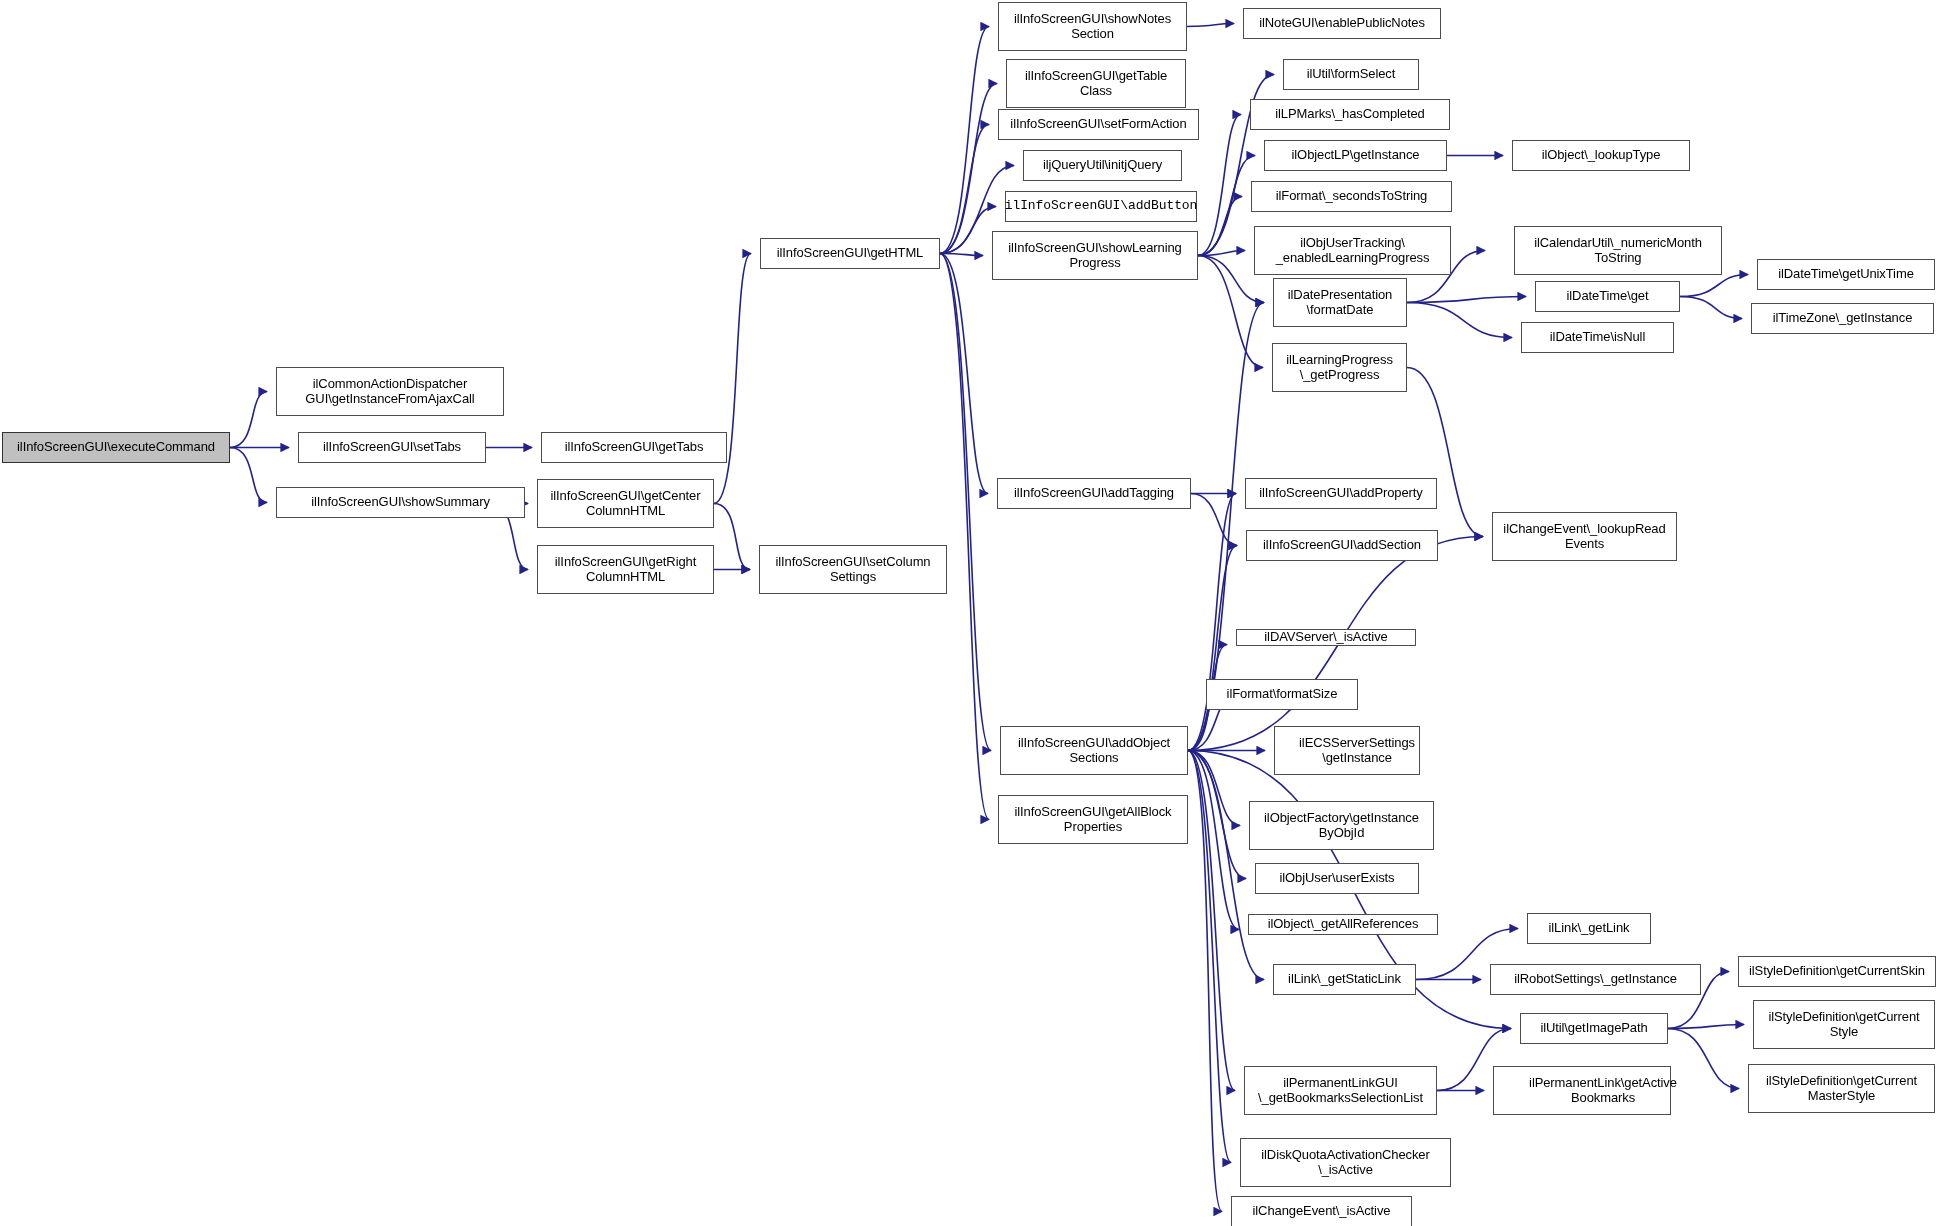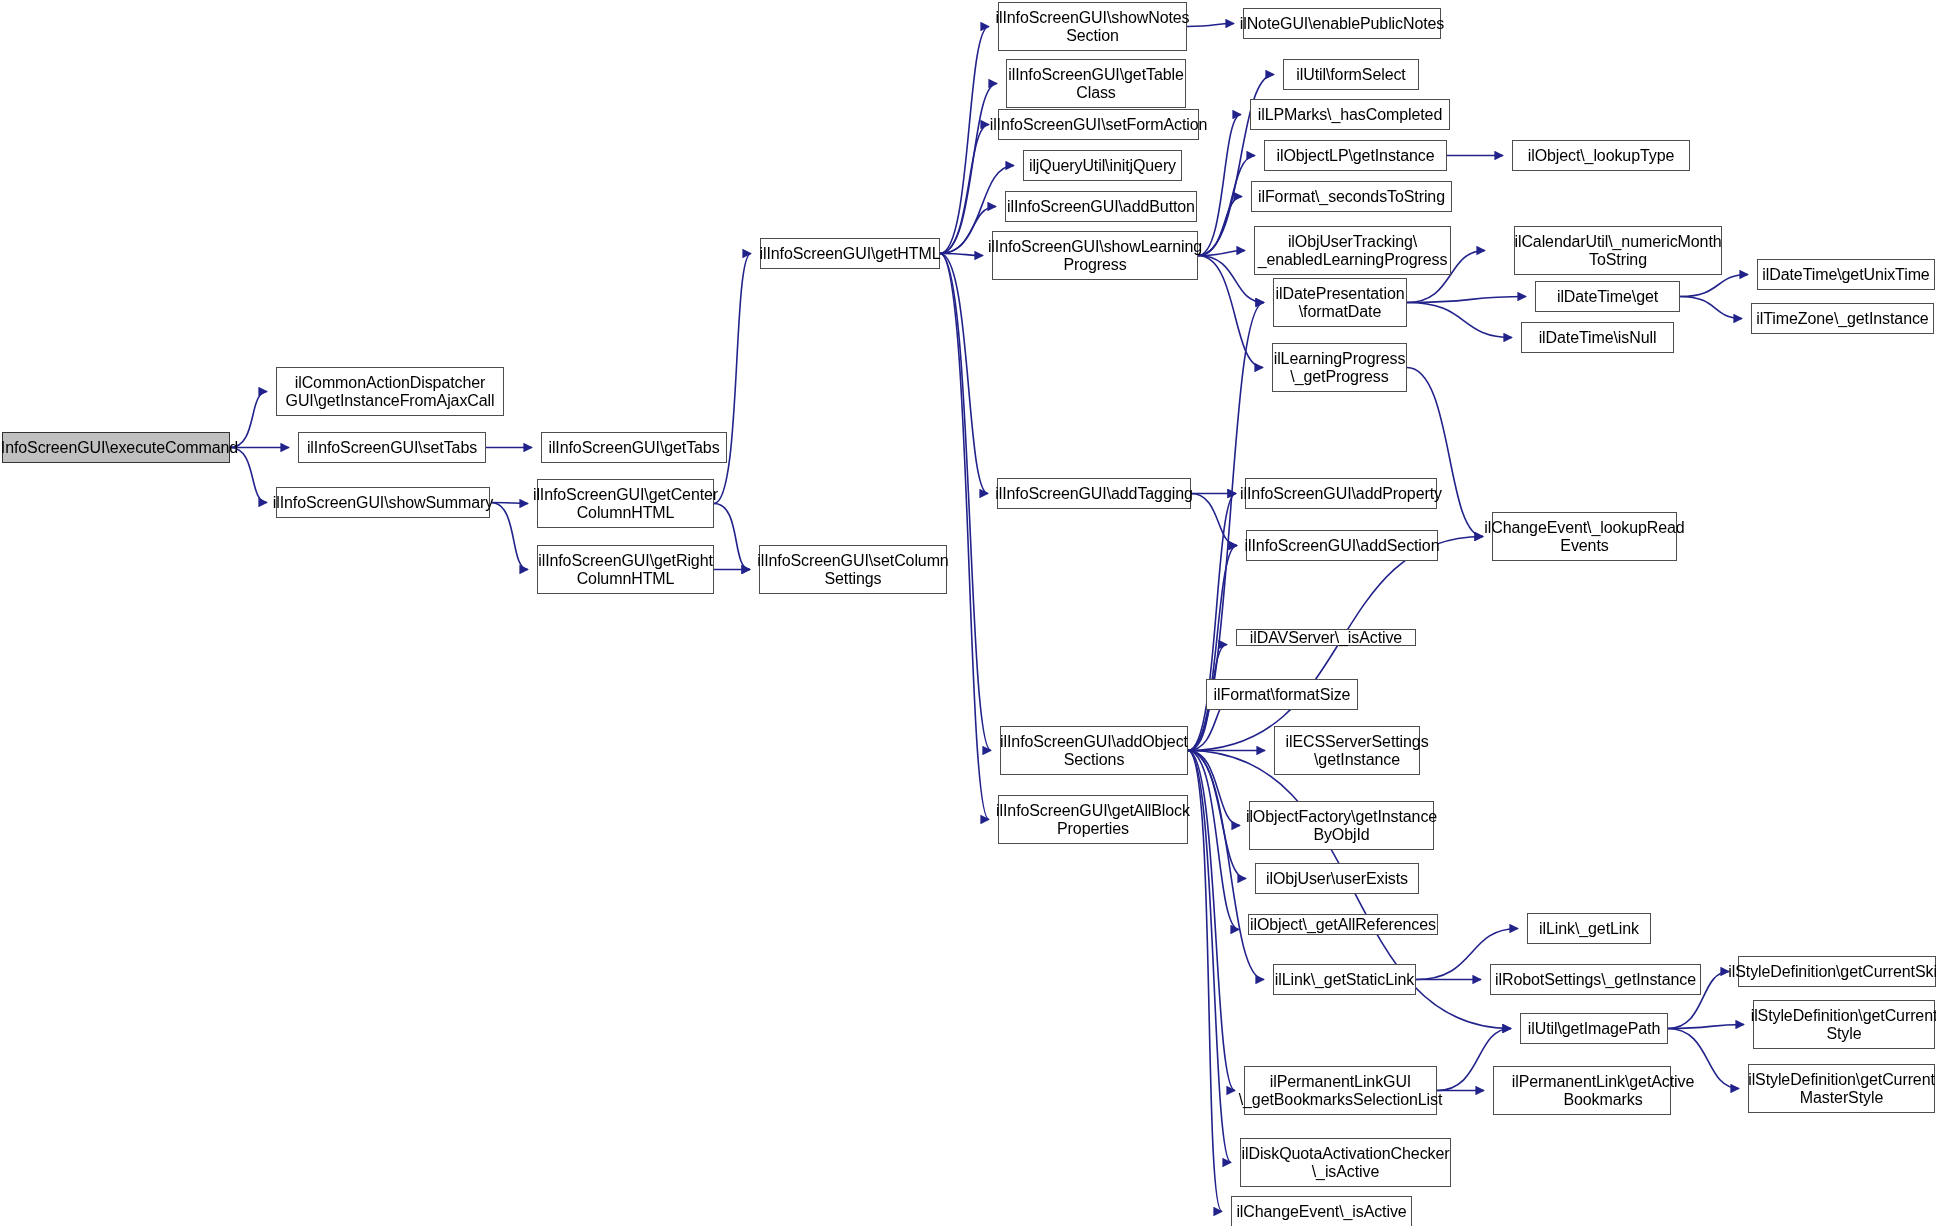--- a/index.html
+++ b/index.html
@@ -24,21 +24,21 @@
   .node {
     position: absolute;
     box-sizing: border-box;
     border: 1.6px solid #4d4d4d;
     background: #ffffff;
     color: #000000;
     display: flex;
     align-items: center;
     justify-content: center;
     text-align: center;
-    font-size: 16px;
+    font-size: 13px;
     line-height: 1.12;
     letter-spacing: -0.1px;
     white-space: pre-line;
     padding: 0 4px;
     z-index: 2;
   }
   .node.root {
     background: #c0c0c0;
     border-color: #333333;
   }
@@ -112,40 +112,40 @@
         <path d="M 1668 1028.5 C 1714.75 1028.5, 1706.25 1024.5, 1744 1024.5" marker-end="url(#arrow)"></path>
         <path d="M 1668 1028.5 C 1712 1028.5, 1704 1088.5, 1739 1088.5" marker-end="url(#arrow)"></path>
       </g>
   </svg>
   <div id="node-layer">
       <div class="node root" style="left: 2px; top: 432px; width: 228px; height: 31px;">ilInfoScreenGUI\executeCommand</div>
       <div class="node" style="left: 276px; top: 367px; width: 228px; height: 49px;">ilCommonActionDispatcher
 GUI\getInstanceFromAjaxCall</div>
       <div class="node" style="left: 298px; top: 432px; width: 188px; height: 31px;">ilInfoScreenGUI\setTabs</div>
       <div class="node" style="left: 541px; top: 432px; width: 186px; height: 31px;">ilInfoScreenGUI\getTabs</div>
-      <div class="node" style="left: 276px; top: 487px; width: 214px; height: 31px;">ilInfoScreenGUI\showSummary</div>
+      <div class="node" style="left: 276px; top: 487px; width: 249px; height: 31px;">ilInfoScreenGUI\showSummary</div>
       <div class="node" style="left: 537px; top: 479px; width: 177px; height: 49px;">ilInfoScreenGUI\getCenter
 ColumnHTML</div>
       <div class="node" style="left: 537px; top: 545px; width: 177px; height: 49px;">ilInfoScreenGUI\getRight
 ColumnHTML</div>
       <div class="node" style="left: 759px; top: 545px; width: 188px; height: 49px;">ilInfoScreenGUI\setColumn
 Settings</div>
       <div class="node" style="left: 760px; top: 238px; width: 180px; height: 31px;">ilInfoScreenGUI\getHTML</div>
       <div class="node" style="left: 998px; top: 2px; width: 189px; height: 49px;">ilInfoScreenGUI\showNotes
 Section</div>
       <div class="node" style="left: 1243px; top: 8px; width: 198px; height: 31px;">ilNoteGUI\enablePublicNotes</div>
       <div class="node" style="left: 1006px; top: 59px; width: 180px; height: 49px;">ilInfoScreenGUI\getTable
 Class</div>
       <div class="node" style="left: 1283px; top: 59px; width: 136px; height: 31px;">ilUtil\formSelect</div>
       <div class="node" style="left: 998px; top: 109px; width: 201px; height: 31px;">ilInfoScreenGUI\setFormAction</div>
       <div class="node" style="left: 1250px; top: 99px; width: 200px; height: 31px;">ilLPMarks\_hasCompleted</div>
       <div class="node" style="left: 1023px; top: 150px; width: 159px; height: 31px;">iljQueryUtil\initjQuery</div>
       <div class="node" style="left: 1264px; top: 140px; width: 183px; height: 31px;">ilObjectLP\getInstance</div>
       <div class="node" style="left: 1512px; top: 140px; width: 178px; height: 31px;">ilObject\_lookupType</div>
-      <div class="node" style="left: 1005px; top: 191px; width: 192px; height: 31px;">ilInfoScreenGUI\addButton</div>
+      <div class="node" style="left: 1005px; top: 191px; width: 192px; height: 31px; font-family: Liberation Mono, monospace;">ilInfoScreenGUI\addButton</div>
       <div class="node" style="left: 1251px; top: 181px; width: 201px; height: 31px;">ilFormat\_secondsToString</div>
       <div class="node" style="left: 992px; top: 231px; width: 206px; height: 49px;">ilInfoScreenGUI\showLearning
 Progress</div>
       <div class="node" style="left: 1254px; top: 226px; width: 197px; height: 49px;">ilObjUserTracking\
 _enabledLearningProgress</div>
       <div class="node" style="left: 1494px; top: 226px; width: 208px; height: 49px; margin-left: 20px;">ilCalendarUtil\_numericMonth
 ToString</div>
       <div class="node" style="left: 1273px; top: 278px; width: 134px; height: 49px;">ilDatePresentation
 \formatDate</div>
       <div class="node" style="left: 1535px; top: 281px; width: 145px; height: 31px;">ilDateTime\get</div>

